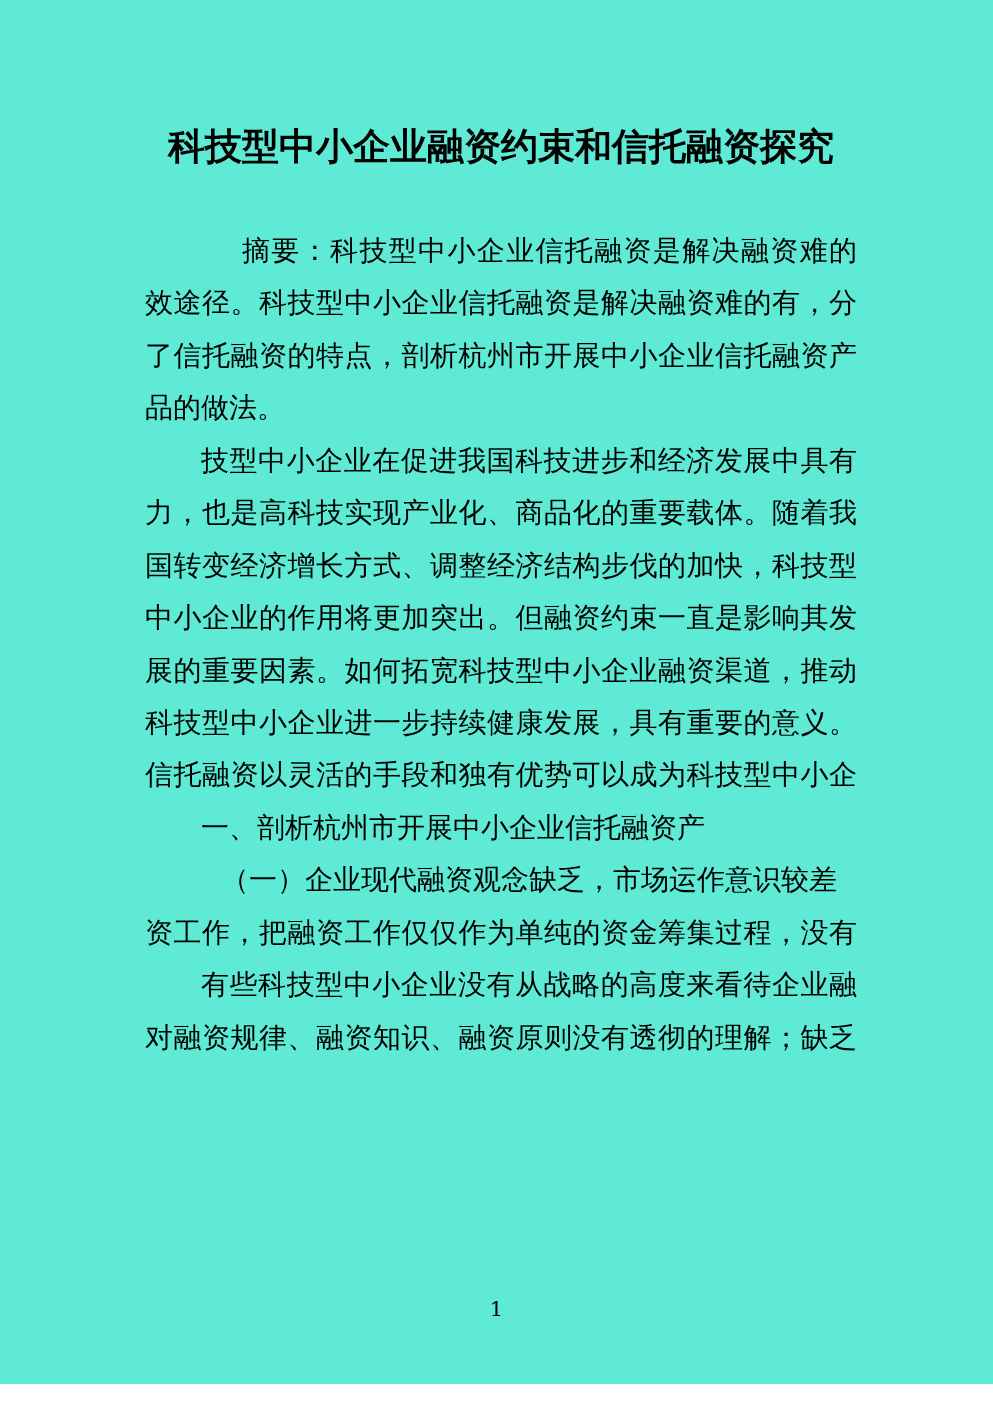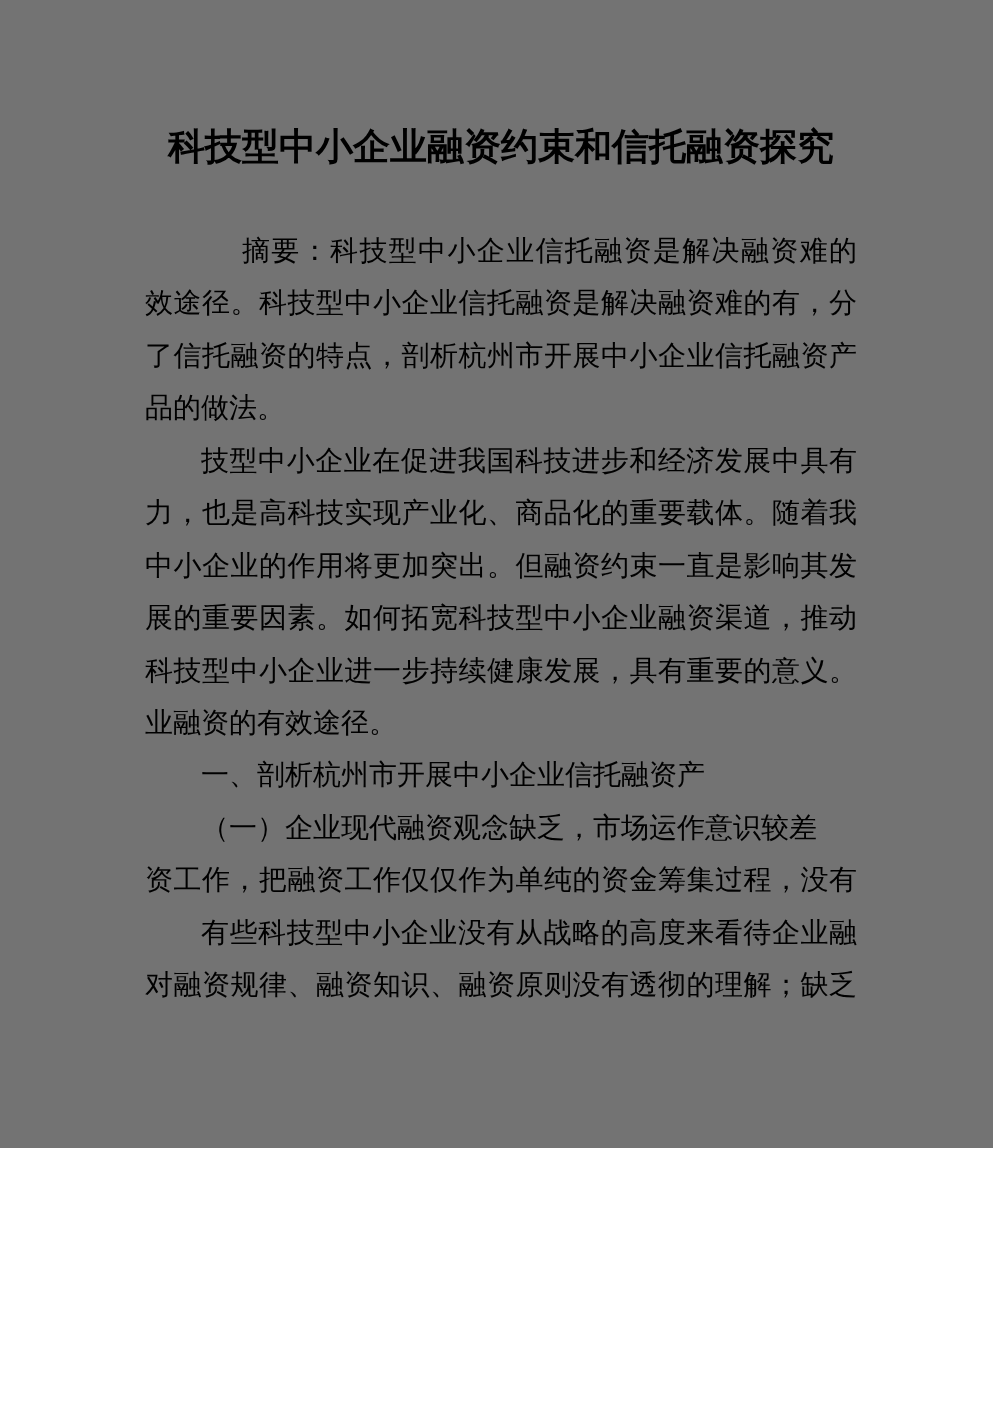--- a/index.html
+++ b/index.html
@@ -3,22 +3,22 @@
 <meta charset="utf-8">
 <style>
   html, body {
     margin: 0;
     padding: 0;
     background: #ffffff;
   }
   .page {
     position: relative;
     width: 993px;
-    height: 1148px;
-    background: #737373;
+    height: 1384px;
+    background: #5eead4;
     color: #000000;
     font-family: "DejaVu Serif", "Liberation Serif", serif;
     overflow: hidden;
   }
   .content {
     position: absolute;
     left: 145px;
     top: 0;
     width: 712px;
   }
@@ -58,25 +58,26 @@
 <div class="page">
   <div class="content">
     <h1 class="doc-title">科技型中小企业融资约束和信托融资探究</h1>
     <div class="body-text" id="body-text">
         <div class="line fill" style="padding-left: 97px;">摘要：科技型中小企业信托融资是解决融资难的有</div>
         <div class="line fill">效途径。科技型中小企业信托融资是解决融资难的有，分析</div>
         <div class="line fill">了信托融资的特点，剖析杭州市开展中小企业信托融资产</div>
         <div class="line">品的做法。</div>
         <div class="line fill" style="padding-left: 56px;">技型中小企业在促进我国科技进步和经济发展中具有</div>
         <div class="line fill">力，也是高科技实现产业化、商品化的重要载体。随着我</div>
+        <div class="line fill">国转变经济增长方式、调整经济结构步伐的加快，科技型</div>
         <div class="line fill">中小企业的作用将更加突出。但融资约束一直是影响其发</div>
         <div class="line fill">展的重要因素。如何拓宽科技型中小企业融资渠道，推动</div>
         <div class="line fill">科技型中小企业进一步持续健康发展，具有重要的意义。</div>
-        <div class="line">业融资的有效途径。</div>
+        <div class="line fill">信托融资以灵活的手段和独有优势可以成为科技型中小企</div>
         <div class="line" style="padding-left: 56px;">一、剖析杭州市开展中小企业信托融资产</div>
-        <div class="line" style="padding-left: 56px;">（一）企业现代融资观念缺乏，市场运作意识较差</div>
+        <div class="line" style="padding-left: 56px; text-align: center;">（一）企业现代融资观念缺乏，市场运作意识较差</div>
         <div class="line fill">资工作，把融资工作仅仅作为单纯的资金筹集过程，没有</div>
         <div class="line fill" style="padding-left: 56px;">有些科技型中小企业没有从战略的高度来看待企业融</div>
         <div class="line fill">对融资规律、融资知识、融资原则没有透彻的理解；缺乏</div>
       </div>
   </div>
   <div class="page-number">1</div>
 </div>
 
 </body></html>

